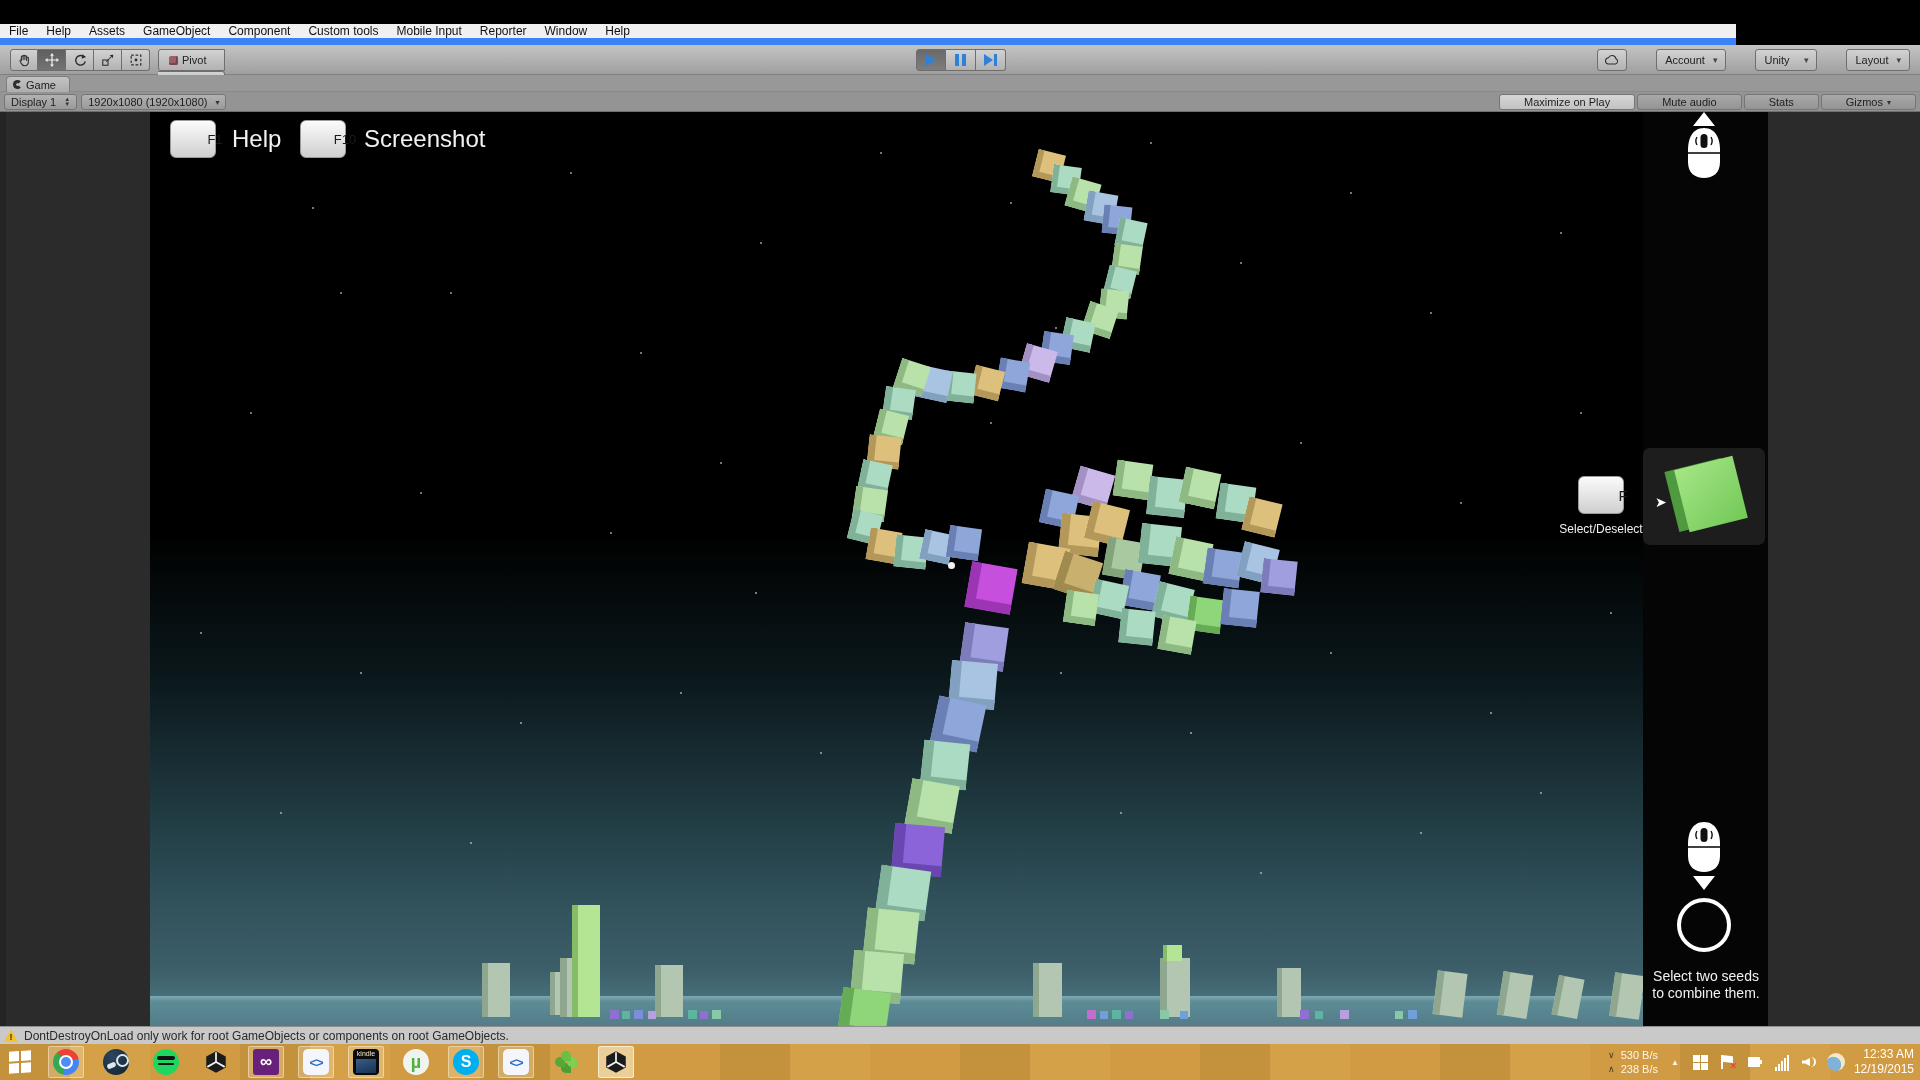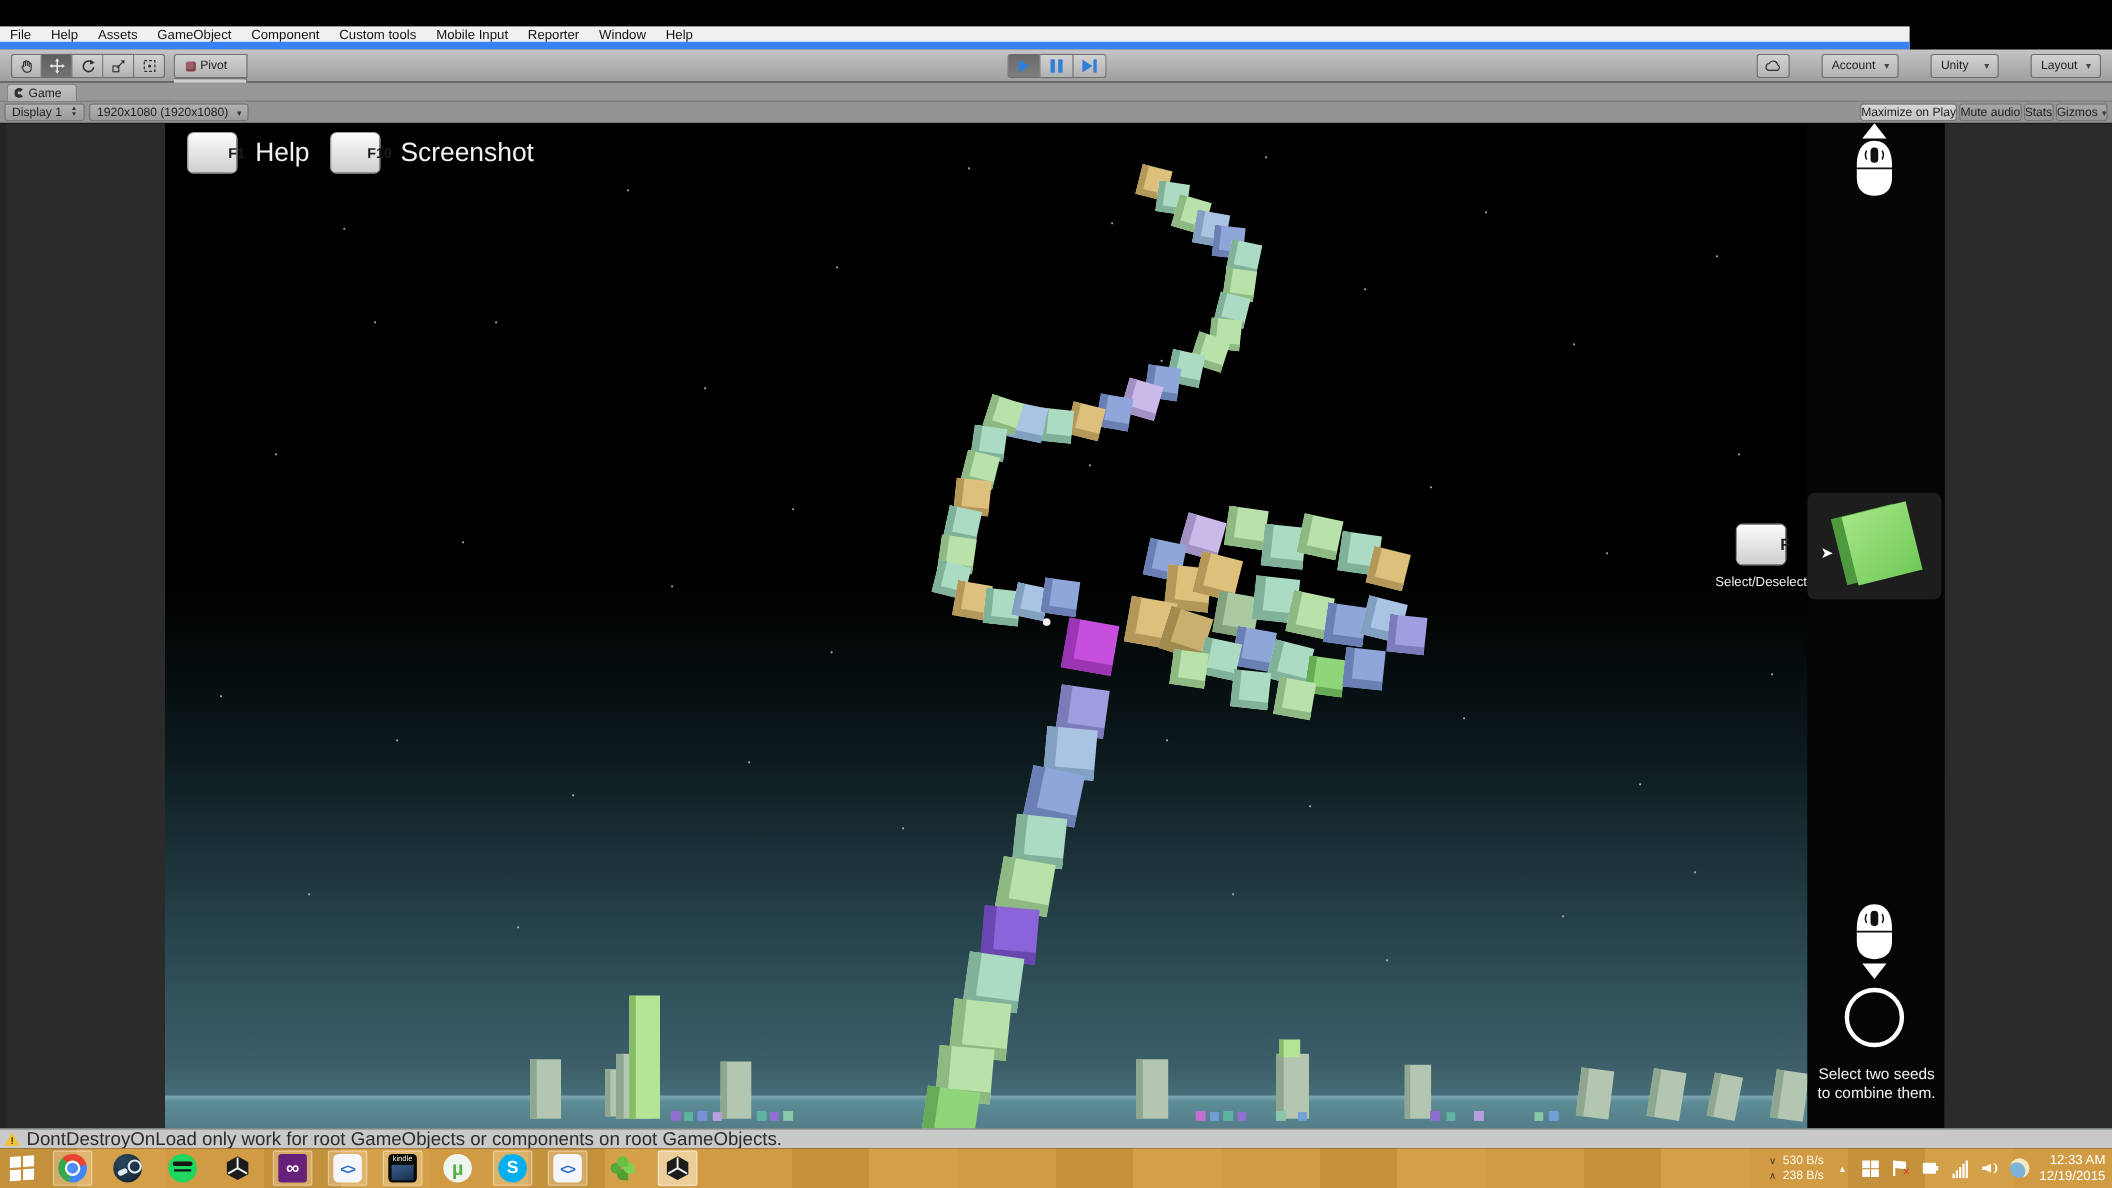--- a/index.html
+++ b/index.html
@@ -71,42 +71,42 @@
 
   
   .gc-bar { position:absolute; top:92px; left:0; width:1920px; height:20px; background:#949494;
     border-bottom:1px solid #6f6f6f; }
   .gc-left { position:absolute; left:4px; top:2px; display:flex; gap:4px; }
   .gc-drop { height:16px; padding:0 6px; background:linear-gradient(#b2b2b2,#9a9a9a);
     border:1px solid #757575; border-radius:3px; font-size:11px; color:#1e1e1e;
     display:flex; align-items:center; gap:8px; }
   .updown { display:flex; flex-direction:column; font-size:6px; line-height:5px; color:#333; }
   .gc-right { position:absolute; right:4px; top:2px; display:flex; gap:2px; }
-  .gc-btn { height:16px; padding:0 0; background:linear-gradient(#a8a8a8,#949494);
+  .gc-btn { height:16px; padding:0 24px; background:linear-gradient(#a8a8a8,#949494);
     border:1px solid #757575; border-radius:3px; font-size:11px; color:#1e1e1e;
     display:flex; align-items:center; gap:4px; }
   .gc-btn.on { background:linear-gradient(#d6d6d6,#c2c2c2); }
 
   
   .viewport { position:absolute; top:112px; left:0; width:1920px; height:914px; overflow:hidden;
     background:linear-gradient(#000 0%, #000 46%, #0b181c 62%, #1f3940 76%, #30505a 86%, #3d5f69 94%, #47707b 97%); }
   .water { position:absolute; left:0; top:884px; width:1920px; height:30px;
     background:linear-gradient(#7fa9b1, #5c8b96 20%, #537d88); }
   .star { position:absolute; width:2px; height:2px; background:#cfd8dc; border-radius:50%; opacity:.75; }
   .cube { position:absolute; }
   .pillar { position:absolute; }
   .mini { position:absolute; }
   .white-dot { position:absolute; width:7px; height:7px; border-radius:50%; background:#f2f2f2; }
   .side-panel-left { position:absolute; left:0; top:0; width:150px; height:914px; background:#2b2b2b;
     border-left:6px solid #242424; }
   .black-strip { position:absolute; left:1643px; top:0; width:125px; height:914px; background:#050505; }
   .side-panel-right { position:absolute; left:1768px; top:0; width:152px; height:914px; background:#2b2b2b; }
 
   .keycap { background:linear-gradient(#fbfbfb,#cfcfcf); border:1px solid #9a9a9a; border-radius:6px;
-    box-shadow:0 2px 0 rgba(0,0,0,.45), inset 0 1px 0 #fff; color:#1c1c1c; font-weight:bold;
+    box-shadow:0 2px 0 rgba(0,0,0,.45), inset 0 1px 0 #fff; color:#1c1c1c; font-weight:normal;
     display:flex; align-items:center; justify-content:center;padding-left:44px; }
   .hud-help { position:absolute; left:170px; top:8px; display:flex; align-items:center; gap:16px; }
   .hud-shot { position:absolute; left:300px; top:8px; display:flex; align-items:center; gap:18px; }
   .keycap.k36 { width:38px; height:38px; font-size:13px; }
   .hud-label { color:#f2f2f2; font-size:24px; }
 
   .mouse-hint { position:absolute; display:flex; flex-direction:column; align-items:center; }
   .mouse-up { left:1683px; top:0px; }
   .mouse-down { left:1683px; top:708px; }
   .arrow-up { width:0; height:0; border-bottom:14px solid #fff; border-left:11px solid transparent; border-right:11px solid transparent; }
@@ -126,21 +126,21 @@
   .combine-circle { position:absolute; left:1677px; top:786px; width:54px; height:54px;
     border:4px solid #fff; border-radius:50%; }
   .combine-hint { position:absolute; left:1640px; top:856px; width:132px; text-align:center;
     color:#f2f2f2; font-size:14px; line-height:17px; }
 
   
   .status-bar { position:absolute; top:1026px; left:0; width:1920px; height:18px; background:#c9c9c9;
     border-top:1px solid #8f8f8f; display:flex; align-items:center; gap:6px; padding:0 4px; }
   .warn-tri { width:14px; height:12px; background:#f2c230; clip-path:polygon(50% 0,100% 100%,0 100%);
     display:flex; align-items:flex-end; justify-content:center; color:#3a2d00; font-size:9px; font-weight:bold; }
-  .status-text { font-size:17px; color:#2a2a2a; }
+  .status-text { font-size:12px; color:#2a2a2a; }
 
   
   .taskbar { position:absolute; top:1044px; left:0; width:1920px; height:36px;
     background:#d09b42 repeating-linear-gradient(90deg, rgba(90,60,10,.10) 0 70px, rgba(255,220,150,.08) 70px 150px, rgba(90,60,10,0) 150px 240px);
     display:flex; align-items:center; }
   .start-btn { width:40px; height:36px; display:flex; align-items:center; justify-content:center; }
   .win-flag { display:grid; grid-template-columns:10px 10px; grid-template-rows:10px 10px; gap:2px; transform:skewY(-4deg); }
   .win-flag i { background:#fff; display:block; }
   .tb-icons { display:flex; align-items:center; gap:14px; margin-left:8px; }
   .tb-slot { width:36px; height:32px; display:flex; align-items:center; justify-content:center; border-radius:2px; }

